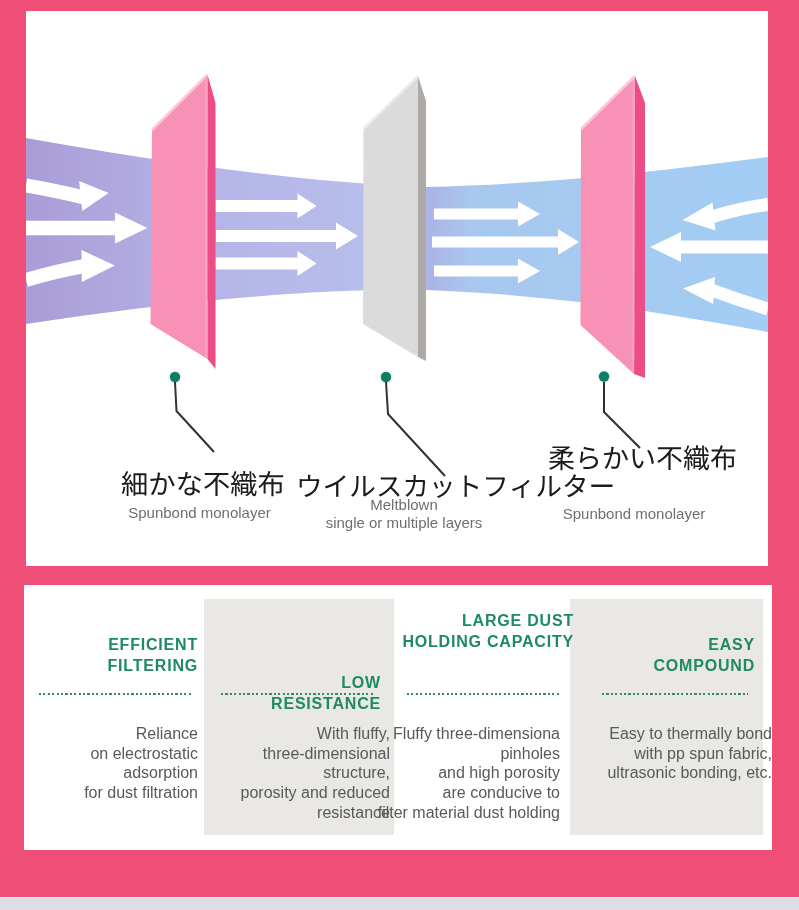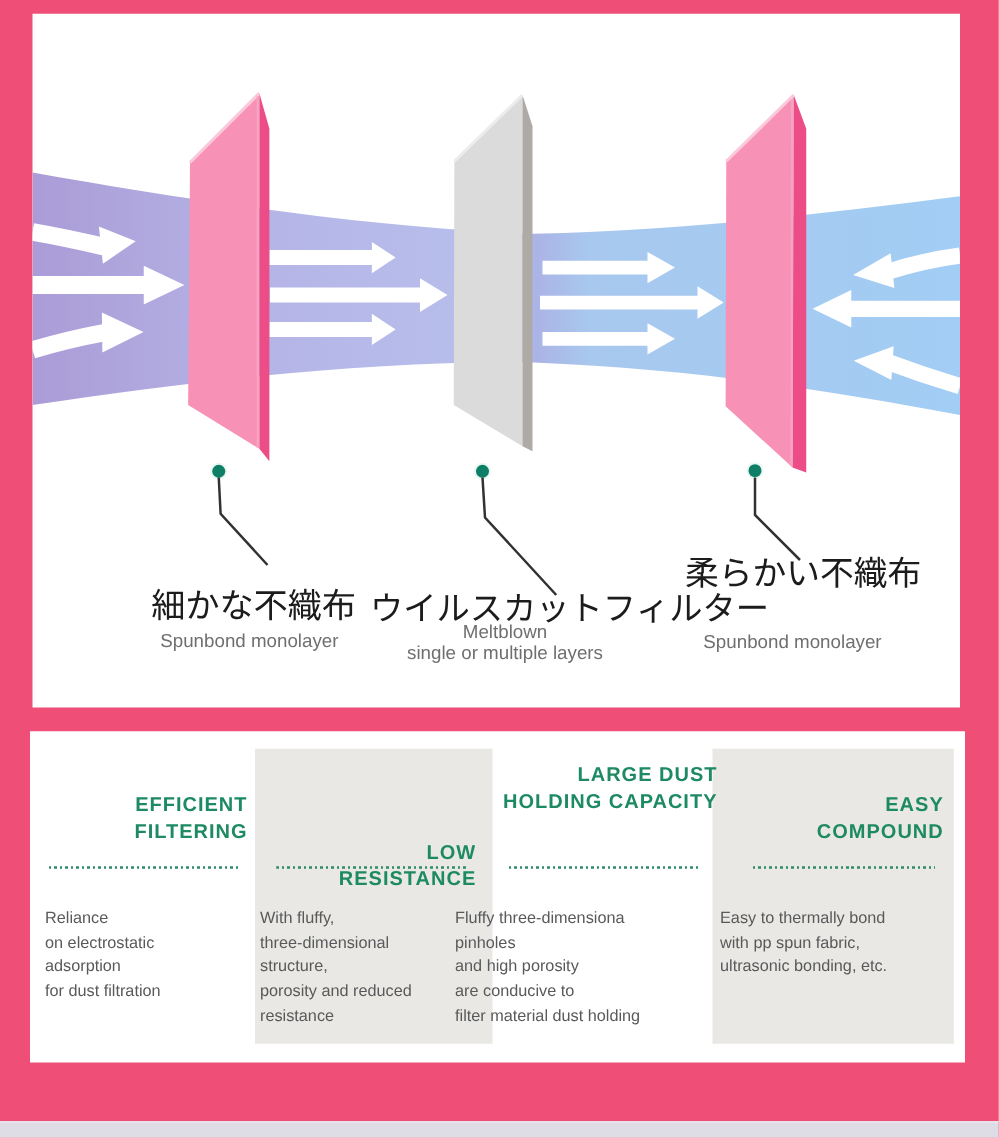--- a/index.html
+++ b/index.html
@@ -1,21 +1,21 @@
 <!DOCTYPE html>
 <html><head><meta charset="utf-8"><style>
 html,body{margin:0;padding:0}
 body{width:799px;height:910px;background:#ef4e77;font-family:"Liberation Sans",sans-serif;position:relative;overflow:hidden}
 .p1{position:absolute;left:26px;top:11px;width:742px;height:555px;background:#fff}
 .p2{position:absolute;left:24px;top:585px;width:748px;height:265px;background:#fff}
 .strip{position:absolute;left:0;top:897px;width:799px;height:13px;background:#dedde5;border-top:1px solid #efedf2}
 .gbox{position:absolute;background:#e9e8e4}
 .hd{position:absolute;text-align:right;font-weight:bold;font-size:16px;letter-spacing:0.8px;line-height:21px;color:#1d8a63}
 .dot{position:absolute;height:2.2px;background:repeating-linear-gradient(90deg,#2c8d68 0 2.1px,transparent 2.1px 4.4px)}
-.bd{position:absolute;text-align:left;font-size:13px;line-height:19.7px;color:#58595a}
+.bd{position:absolute;text-align:right;font-size:16px;line-height:19.7px;color:#58595a}
 </style></head>
 <body>
 <div class="p1"></div>
 <svg style="position:absolute;left:26px;top:11px" width="742" height="555" viewBox="26 11 742 555">
 <defs>
 <linearGradient id="bg1" x1="26" y1="0" x2="768" y2="0" gradientUnits="userSpaceOnUse">
 <stop offset="0" stop-color="#ab9cd7"></stop>
 <stop offset="0.27" stop-color="#b5b6e7"></stop>
 <stop offset="0.45" stop-color="#b7bdeb"></stop>
 <stop offset="0.545" stop-color="#abb4e6"></stop>

